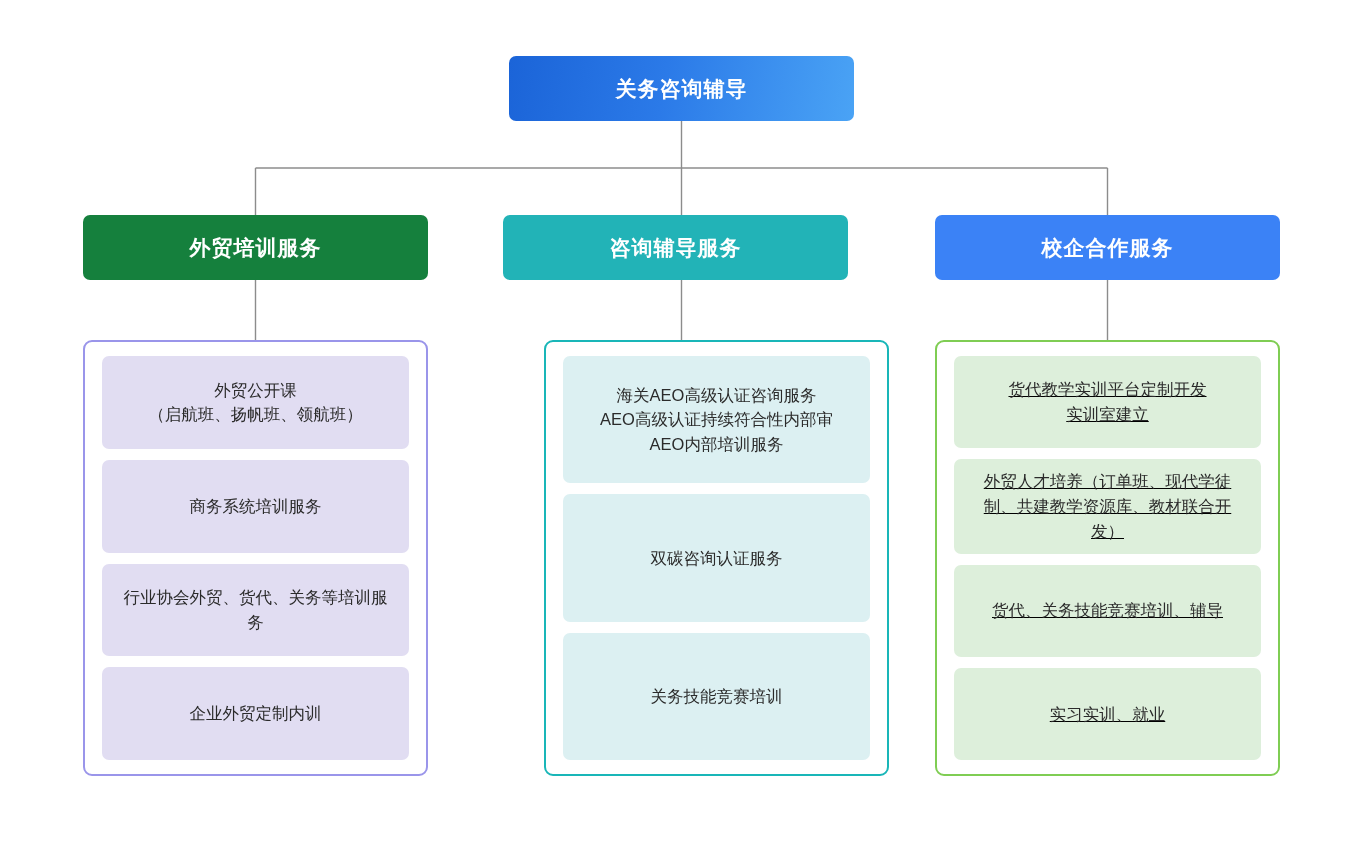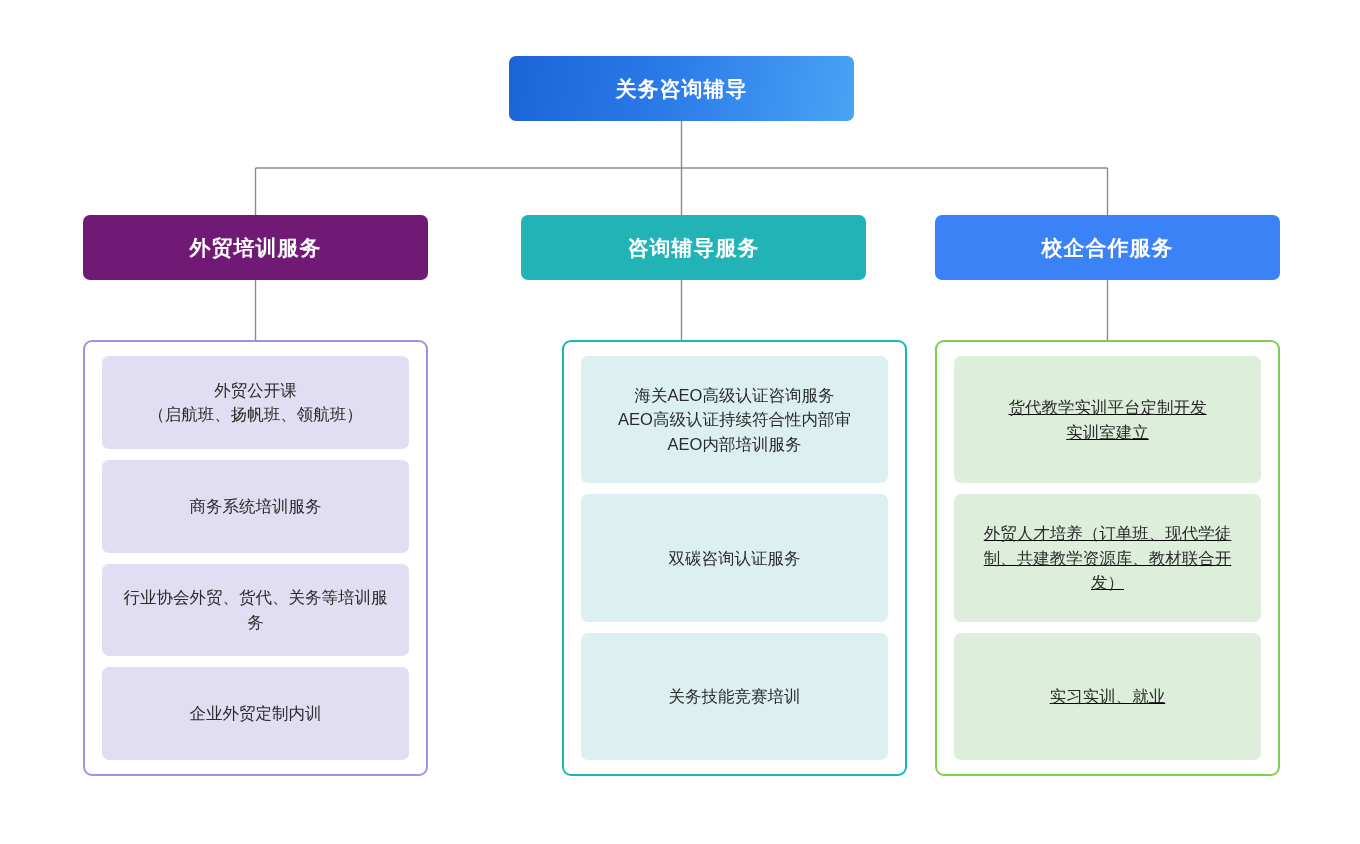--- a/index.html
+++ b/index.html
@@ -27,21 +27,21 @@
   .root-node span {
     color: #ffffff;
     font-size: 21px;
     font-weight: bold;
     letter-spacing: 1px;
   }
 
   
   .column { position: absolute; top: 215px; width: 345px; z-index: 3; }
   .col-1 { left: 83px; }
-  .col-2 { left: 521px; }
+  .col-2 { left: 503px; }
   .col-3 { left: 935px; }
 
   .cat-header {
     width: 345px; height: 65px;
     border-radius: 7px;
     display: flex; align-items: center; justify-content: center;
   }
   .cat-header span {
     color: #ffffff;
     font-size: 21px;
@@ -73,21 +73,21 @@
     flex: 1;
   }
   .item span {
     font-size: 16.5px;
     line-height: 1.5;
     color: #2b2b2b;
     white-space: pre-line;
   }
 
   
-  .col-1 .cat-header { background: #701a75; text-align: right; }
+  .col-1 .cat-header { background: #15803d; text-align: right; }
   .col-1 .items-panel { border-color: #9a95ea; }
   .col-1 .item { background: #e1ddf2; }
 
   
   .col-2 .cat-header { background: #22b3b7; }
   .col-2 .items-panel { border-color: #19b6b8; margin-left: 41px; }
   .col-2 .item { background: #dcf0f2; }
 
   
   .col-3 .cat-header { background: #3b82f6; }
@@ -164,18 +164,21 @@
     </div>
     <div class="items-panel">
       <div class="item">
         <span>货代教学实训平台定制开发
 实训室建立</span>
       </div>
       <div class="item">
         <span>外贸人才培养（订单班、现代学徒制、共建教学资源库、教材联合开发）</span>
       </div>
       <div class="item">
+        <span>货代、关务技能竞赛培训、辅导</span>
+      </div>
+      <div class="item">
         <span>实习实训、就业</span>
       </div>
     </div>
   </div>
 
 </div>
 
 </body></html>

